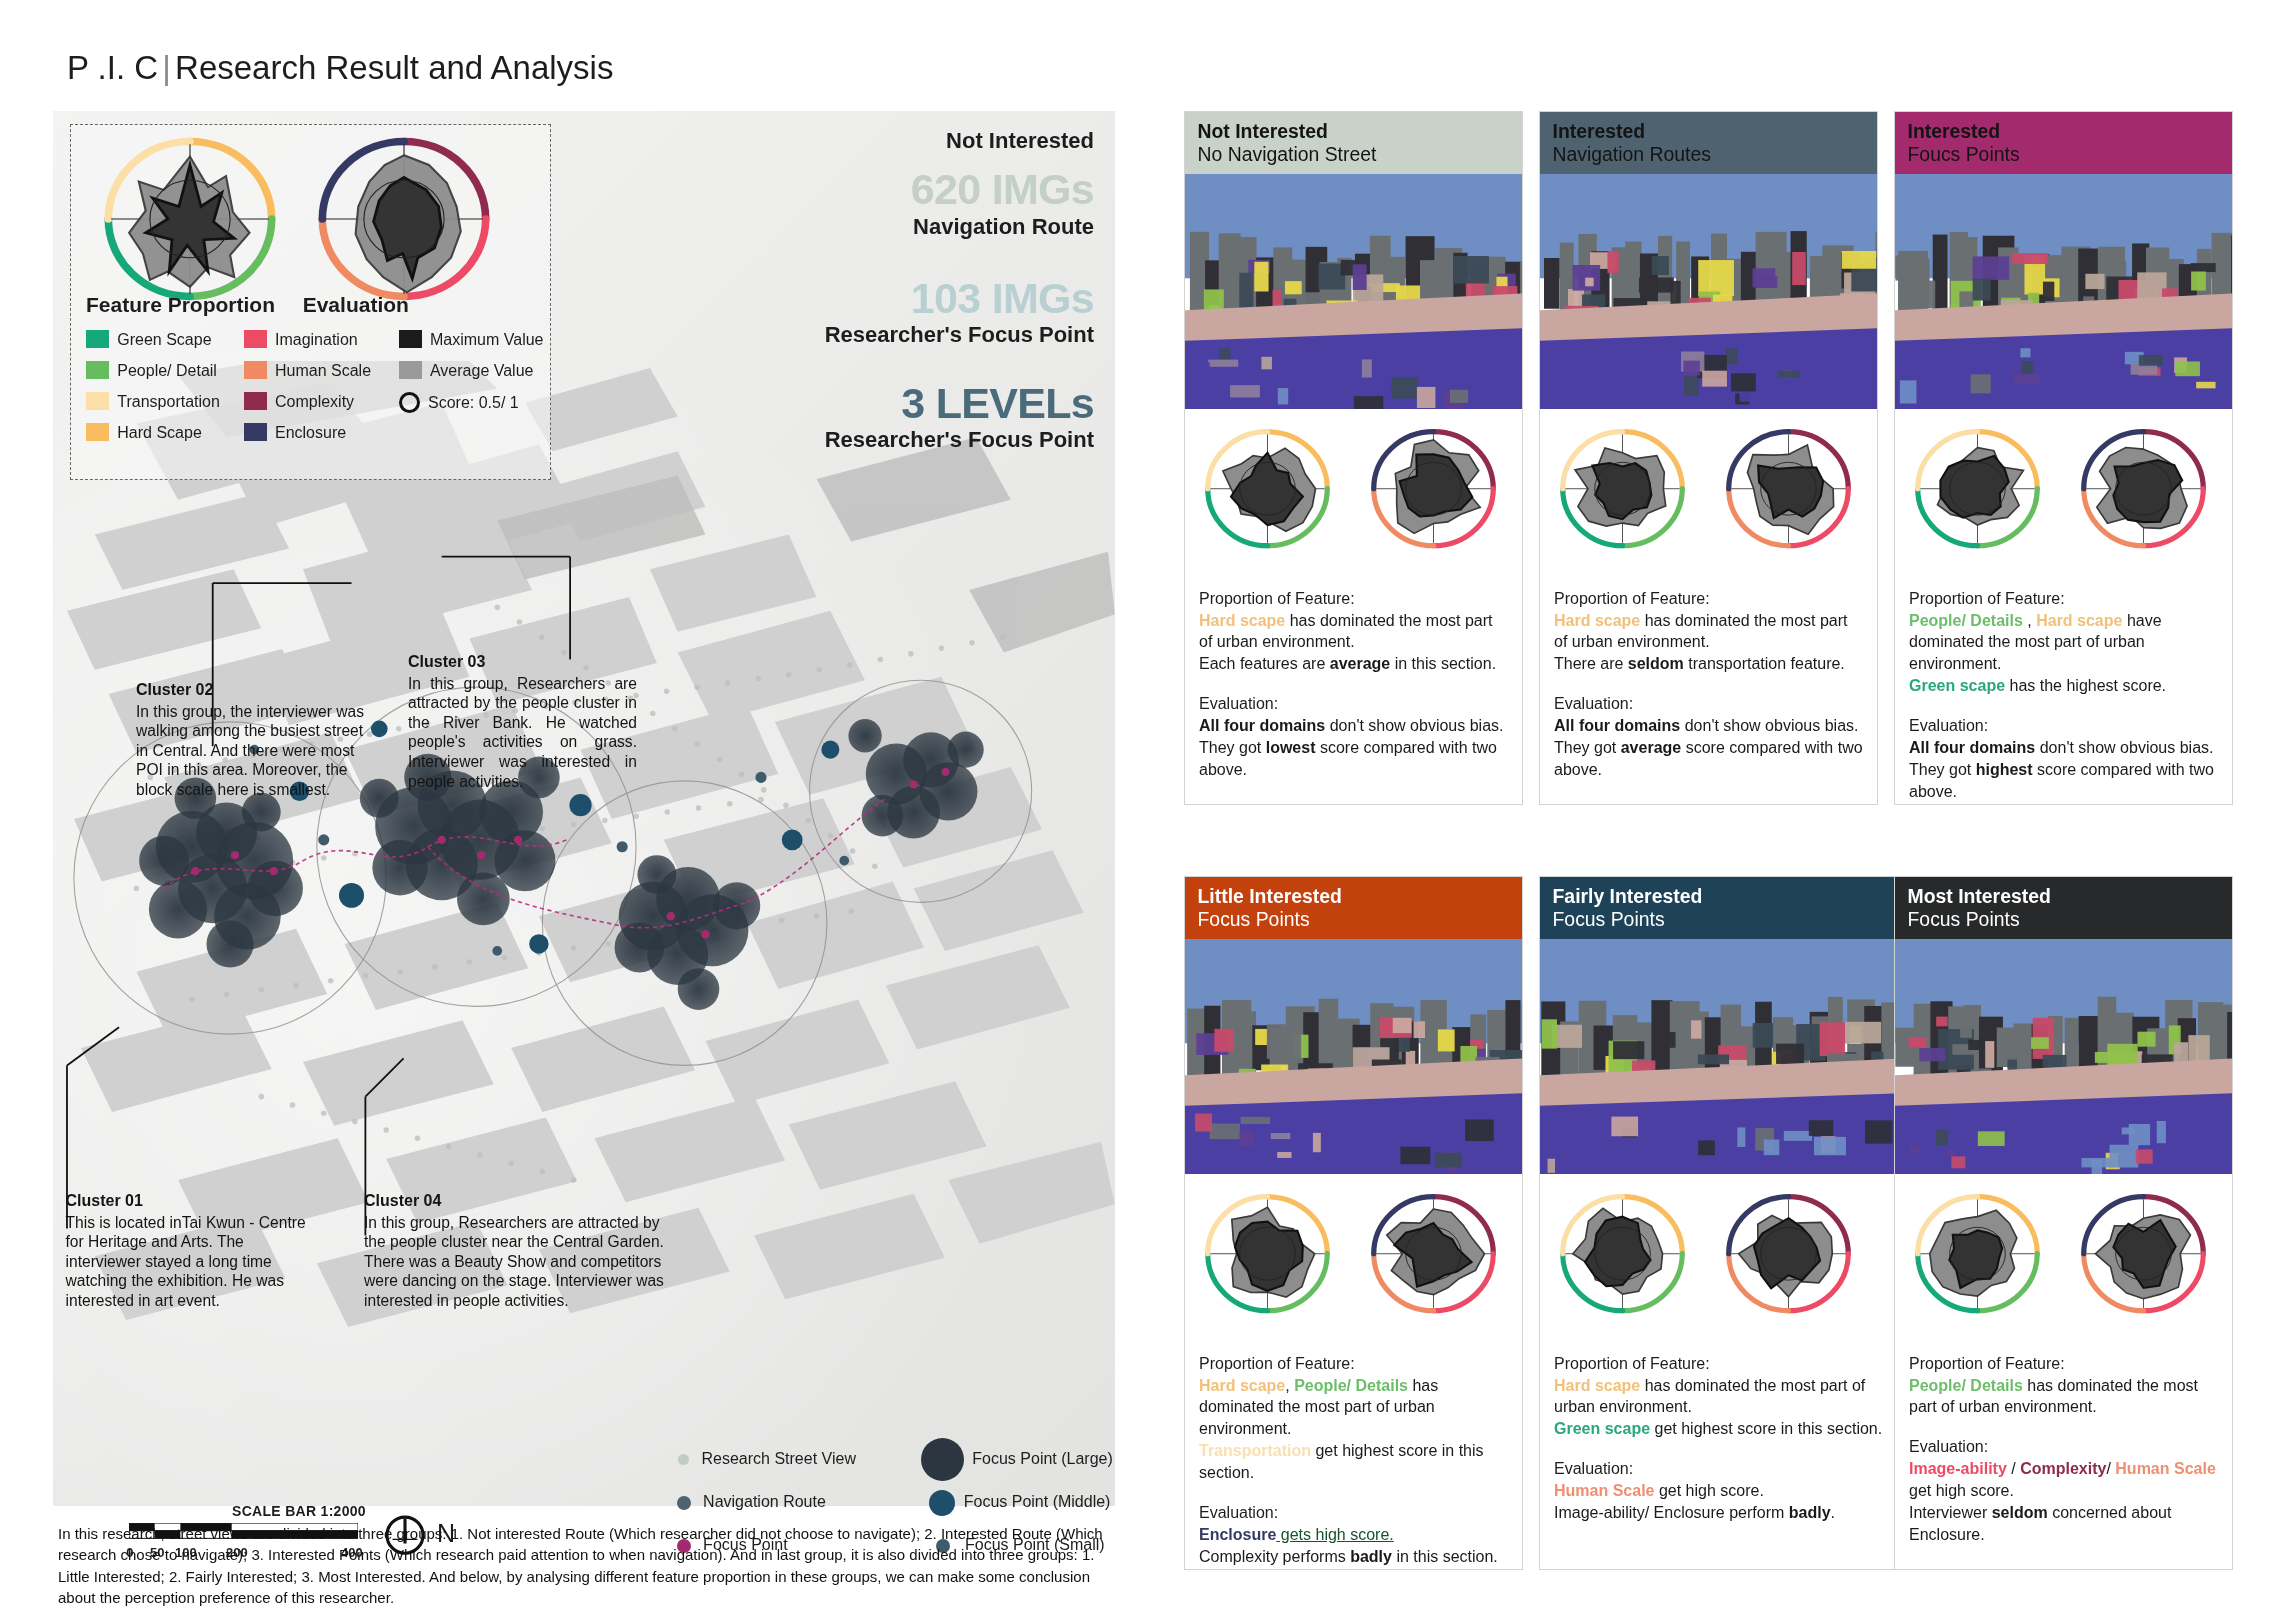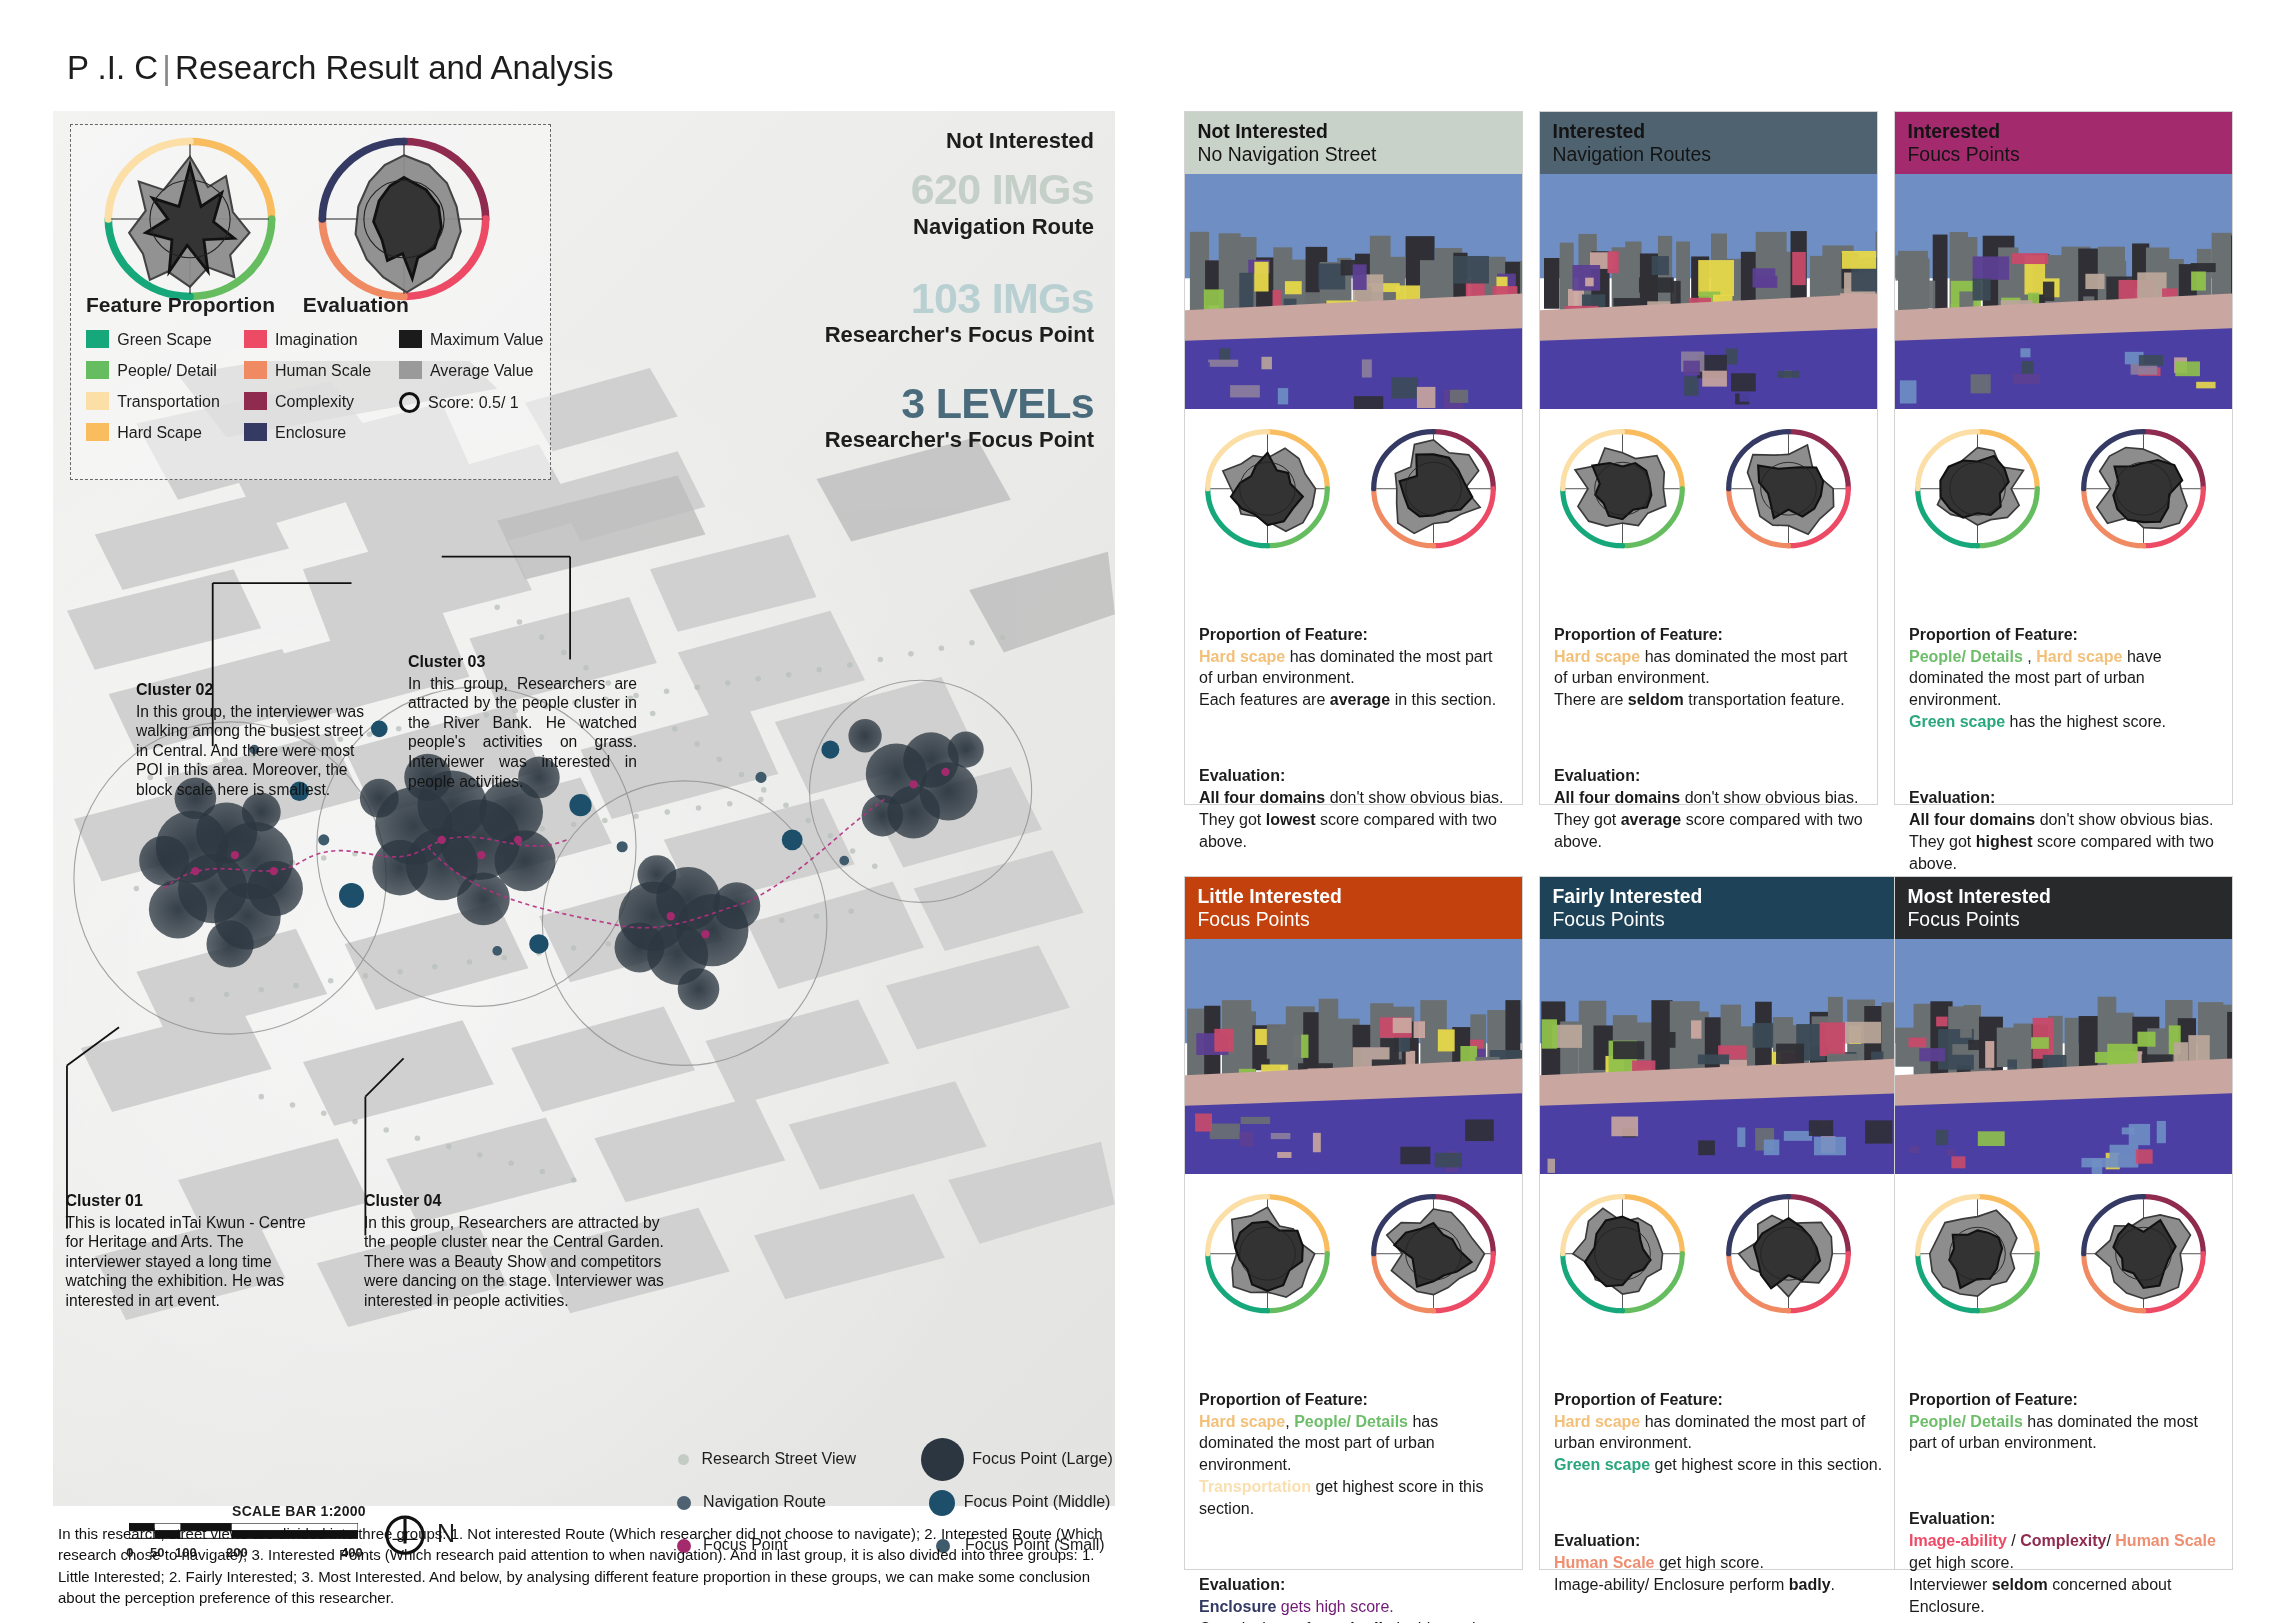--- a/index.html
+++ b/index.html
@@ -47,21 +47,21 @@
   .footnote{position:absolute;left:58px;top:1523px;width:1055px;font-size:15px;line-height:1.42;color:#111;}
 
   
   .card{position:absolute;background:#fff;border:1.4px solid #d3d3d3;box-sizing:border-box;}
   .card-hd{height:62px;padding:8.3px 12.5px 0 12.5px;box-sizing:border-box;}
   .card-hd .h1{font-size:19.4px;font-weight:bold;line-height:1.15;}
   .card-hd .h2{font-size:19.4px;font-weight:400;line-height:1.2;}
   .card-img{width:100%;height:235px;display:block;}
   .card-radars{height:173px;position:relative;}
   .card-txt{padding:5.6px 14px 8.3px 14px;font-size:16px;line-height:1.37;}
-  .card-txt .lbl{font-weight:bold;margin-top:36px;}
+  .card-txt .lbl{font-weight:normal;}
   .gap{height:18px;}
   svg{display:block;}
 </style>
 </head>
 <body>
 
 <div class="page">
 
   <div class="title">
     <b>P .I. C</b><span class="bar">|</span><span>Research Result and Analysis</span>
@@ -877,21 +877,21 @@
       <polygon points="100.0,52.0 113.8,68.5 127.1,75.3 134.5,88.4 154.8,108.0 133.7,121.8 115.5,127.0 100.0,135.6 76.3,143.3 72.2,117.3 69.8,102.6 43.6,83.6 60.2,65.6 82.0,60.0" fill="#333" stroke="#111" stroke-width="3"></polygon>
       <ellipse cx="100" cy="96" rx="40" ry="38" fill="none" stroke="#222" stroke-width="1.3"></ellipse>
     </svg>
         </div>
      <div class="card-txt">
         <div class="lbl">Proportion of Feature:</div>
         <div><span style="color:#f3c07a;font-weight:bold;">Hard scape</span><span style="color:#1a1a1a;">, </span><span style="color:#6dbd6a;font-weight:bold;">People/ Details</span><span style="color:#1a1a1a;"> has dominated the most part of urban environment.</span></div>
           <div><span style="color:#fadfb0;font-weight:bold;">Transportation</span><span style="color:#1a1a1a;"> get highest score in this section.</span></div>
         <div class="gap"></div>
         <div class="lbl">Evaluation:</div>
-        <div><span style="color:#343a63;font-weight:bold;">Enclosure</span><span style="color:#701a75;"> gets high score.</span></div>
+        <div><span style="color:#343a63;font-weight:bold;">Enclosure</span><span style="color:#14532d;text-decoration:underline;"> gets high score.</span></div>
           <div><span style="color:#1a1a1a;">Complexity performs </span><span style="color:#1a1a1a;font-weight:bold;">badly</span><span style="color:#1a1a1a;"> in this section.</span></div>
      </div>
       </div>
       <div class="card" style="left: 1539px; top: 876px; width: 363px; height: 694px;">
         <div class="card-hd" style="background:#1e4257;color:#ffffff;">
         <div class="h1">Fairly Interested</div>
         <div class="h2">Focus Points</div>
      </div>
      <div>
           <svg class="card-img" viewBox="0 0 488 338" preserveAspectRatio="none">

